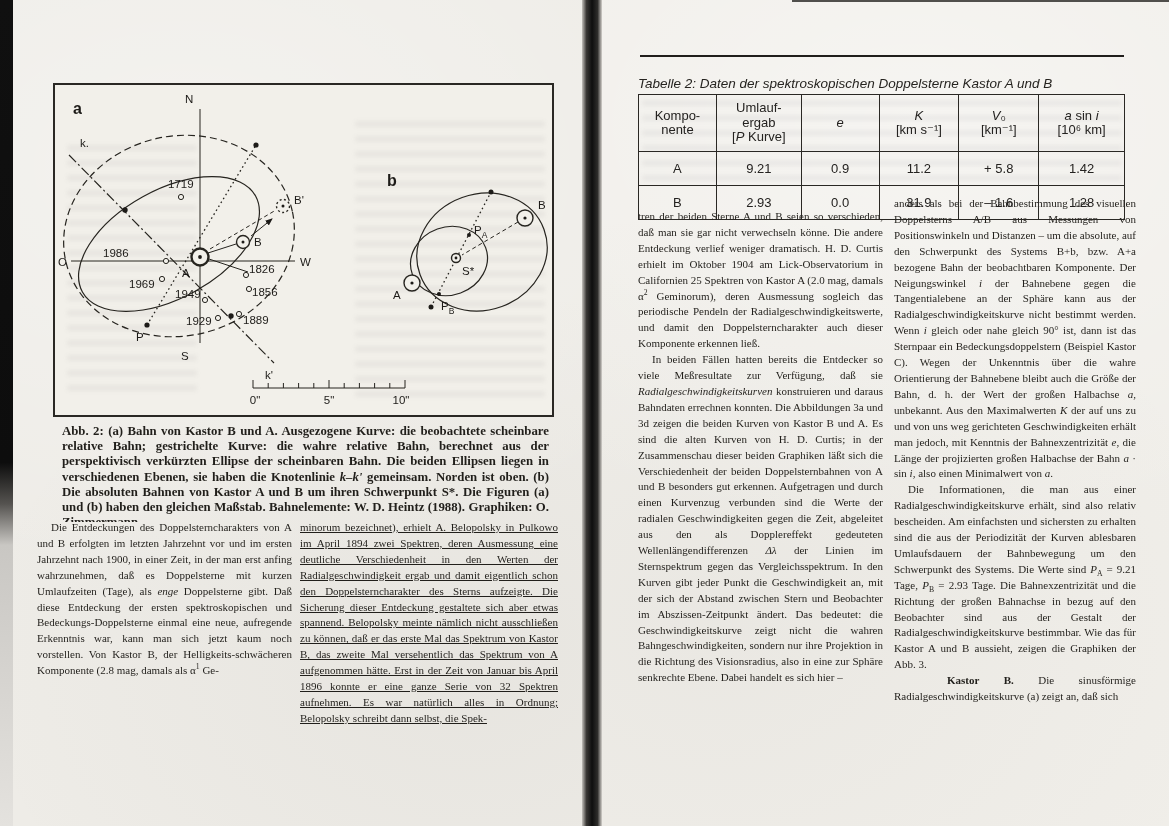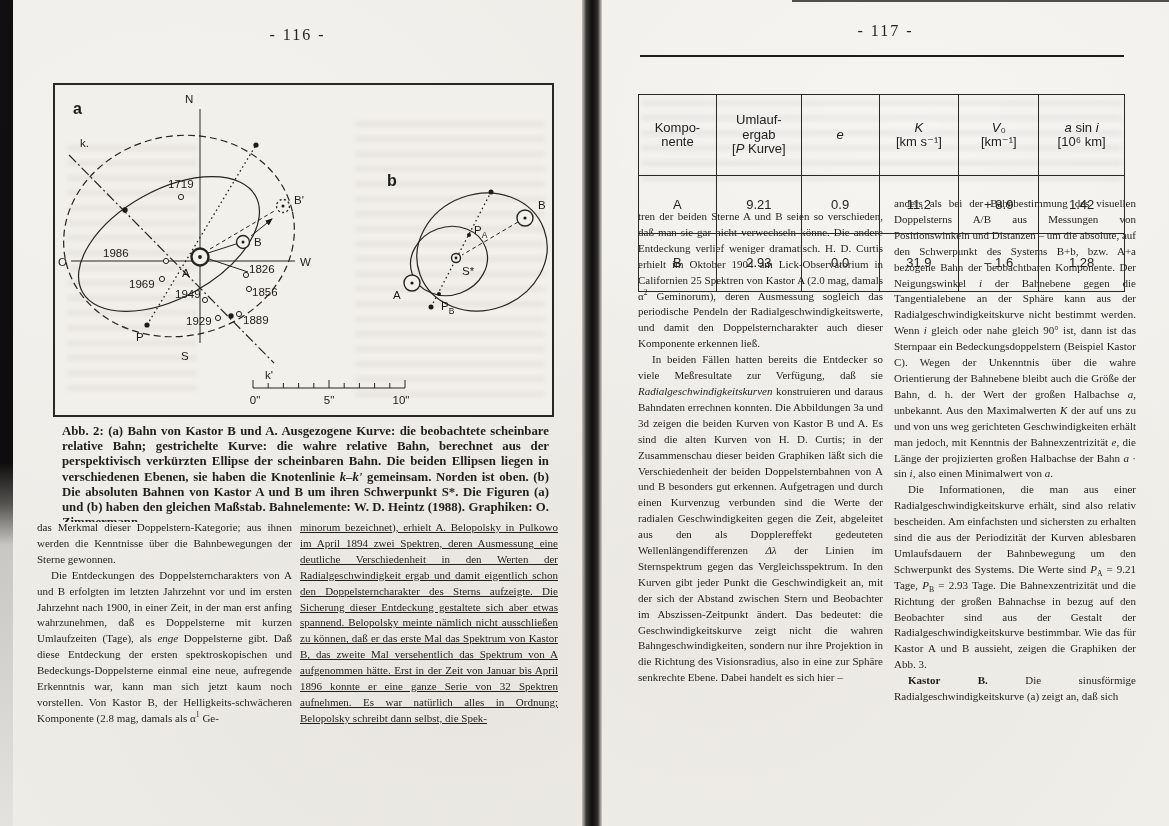--- a/index.html
+++ b/index.html
@@ -93,40 +93,39 @@
     position:absolute;left:36px;top:76px;width:486px;
     font:italic 13.5px "Liberation Sans","DejaVu Sans",sans-serif;color:#262420;
   }
   table.datatable{
     position:absolute;left:36px;top:94px;width:487px;border-collapse:collapse;
     font-family:"Liberation Sans","DejaVu Sans",sans-serif;font-size:13px;color:#242220;
     z-index:2;
   }
   table.datatable th,table.datatable td{
     border:1.6px solid #2a2824;text-align:center;vertical-align:middle;
-    font-weight:normal;padding:16px 2px;background:transparent;
+    font-weight:normal;padding:4px 2px;background:transparent;
   }
   table.datatable th{height:48px;line-height:14.5px;}
   table.datatable td{height:25px;}
   table.datatable col.c0{width:78px;}
   table.datatable col.c1{width:85px;}
   table.datatable col.c2{width:78px;}
   table.datatable col.c3{width:80px;}
   table.datatable col.c4{width:80px;}
   table.datatable col.c5{width:86px;}
 </style>
 </head>
 <body>
 
 <div class="spread">
 
   <div class="edge-left"></div>
 
   <section class="page left">
-    <div class="pagenum">- 116 -</div>
 
     <figure class="figbox">
       <div class="ghost" style="left:12px;top:60px;width:130px;height:250px;"></div>
       <div class="ghost" style="left:300px;top:36px;width:190px;height:280px;"></div>
 
       <svg width="497" height="330" viewBox="0 0 497 330">
         <defs>
           <marker id="arr" markerWidth="9" markerHeight="8" refX="6.5" refY="3" orient="auto">
             <path d="M0,0 L7.5,3 L0,6 z" fill="#1d1b18"></path>
           </marker>
@@ -229,35 +228,34 @@
           <text x="200" y="319" class="flab mid">0"</text>
           <text x="274" y="319" class="flab mid">5"</text>
           <text x="346" y="319" class="flab mid">10"</text>
         </g>
       </svg>
     </figure>
 
     <div class="caption"><span>Abb. 2: (a) Bahn von Kastor B und A. Ausgezogene Kurve: die beobachtete scheinbare relative Bahn; gestrichelte Kurve: die wahre relative Bahn, berechnet aus der perspektivisch verkürzten Ellipse der scheinbaren Bahn. Die beiden Ellipsen liegen in verschiedenen Ebenen, sie haben die Knotenlinie </span><span style="font-style: italic;">k–k'</span><span> gemeinsam. Norden ist oben. (b) Die absoluten Bahnen von Kastor A und B um ihren Schwerpunkt S*. Die Figuren (a) und (b) haben den gleichen Maßstab. Bahnelemente: W. D. Heintz (1988). Graphiken: O. Zimmermann.</span></div>
 
     <div class="col c116l">
-        <p class="para"><span>das Merkmal dieser Doppelstern-Kategorie; aus ihnen werden die Kenntnisse über die Bahnbewegungen der Sterne gewonnen.</span></p>
         <p class="para ind"><span>Die Entdeckungen des Doppelsterncharakters von A und B erfolgten im letzten Jahrzehnt vor und im ersten Jahrzehnt nach 1900, in einer Zeit, in der man erst anfing wahrzunehmen, daß es Doppelsterne mit kurzen Umlaufzeiten (Tage), als </span><span style="font-style: italic;">enge</span><span> Doppelsterne gibt. Daß diese Entdeckung der ersten spektroskopischen und Bedeckungs-Doppelsterne einmal eine neue, aufregende Erkenntnis war, kann man sich jetzt kaum noch vorstellen. Von Kastor B, der Helligkeits-schwächeren Komponente (2.8 mag, damals als α</span><sup>1</sup><span> Ge-</span></p>
       </div>
     <div class="col c116r">
         <p class="para"><span>minorum bezeichnet), erhielt A. Belopolsky in Pulkowo im April 1894 zwei Spektren, deren Ausmessung eine deutliche Verschiedenheit in den Werten der Radialgeschwindigkeit ergab und damit eigentlich schon den Doppelsterncharakter des Sterns aufzeigte. Die Sicherung dieser Entdeckung gestaltete sich aber etwas spannend. Belopolsky meinte nämlich nicht ausschließen zu können, daß er das erste Mal das Spektrum von Kastor B, das zweite Mal versehentlich das Spektrum von A aufgenommen hätte. Erst in der Zeit von Januar bis April 1896 konnte er eine ganze Serie von 32 Spektren aufnehmen. Es war natürlich alles in Ordnung; Belopolsky schreibt dann selbst, die Spek-</span></p>
       </div>
   </section>
 
   <div class="gutter"></div>
 
   <section class="page right">
     <div class="topline"></div>
-    <div class="pagenum">- 117 -</div>
 
     <div class="rule"></div>
+    <div class="tbl-title"><span>Tabelle 2: Daten der spektroskopischen Doppelsterne Kastor A und B</span></div>
 
     <div class="ghost" style="left:40px;top:100px;width:480px;height:88px;"></div>
     <table class="datatable">
       <colgroup>
         <col class="c0">
           <col class="c1">
           <col class="c2">
           <col class="c3">
           <col class="c4">
           <col class="c5">
@@ -289,38 +287,38 @@
               <div><span>[10⁶ km]</span></div>
             </th>
           </tr>
         </thead>
         <tbody>
           <tr>
             <td>A</td>
             <td>9.21</td>
             <td>0.9</td>
             <td>11.2</td>
-            <td>+ 8.9</td>
+            <td>+ 5.8</td>
             <td>1.42</td>
           </tr>
           <tr>
             <td>B</td>
             <td>2.93</td>
             <td>0.0</td>
             <td>31.9</td>
             <td>– 1.6</td>
             <td>1.28</td>
           </tr>
         </tbody>
       </table>
 
     <div class="col c117l">
         <p class="para"><span>tren der beiden Sterne A und B seien so verschieden, daß man sie gar nicht verwechseln könne. Die andere Entdeckung verlief weniger dramatisch. H. D. Curtis erhielt im Oktober 1904 am Lick-Observatorium in Californien 25 Spektren von Kastor A (2.0 mag, damals α</span><sup>2</sup><span> Geminorum), deren Ausmessung sogleich das periodische Pendeln der Radialgeschwindigkeitswerte, und damit den Doppelsterncharakter auch dieser Komponente erkennen ließ.</span></p>
         <p class="para ind"><span>In beiden Fällen hatten bereits die Entdecker so viele Meßresultate zur Verfügung, daß sie </span><span style="font-style: italic;">Radialgeschwindigkeitskurven</span><span> konstruieren und daraus Bahndaten errechnen konnten. Die Abbildungen 3a und 3d zeigen die beiden Kurven von Kastor B und A. Es sind die alten Kurven von H. D. Curtis; in der Zusammenschau dieser beiden Graphiken läßt sich die Verschiedenheit der beiden Doppelsternbahnen von A und B besonders gut erkennen. Aufgetragen und durch einen Kurvenzug verbunden sind die Werte der radialen Geschwindigkeiten gegen die Zeit, abgeleitet aus den als Dopplereffekt gedeuteten Wellenlängendifferenzen </span><span style="font-style: italic;">Δλ</span><span> der Linien im Sternspektrum gegen das Vergleichsspektrum. In den Kurven gibt jeder Punkt die Geschwindigkeit an, mit der sich der Abstand zwischen Stern und Beobachter im Abszissen-Zeitpunkt ändert. Das bedeutet: die Geschwindigkeitskurve zeigt nicht die wahren Bahngeschwindigkeiten, sondern nur ihre Projektion in die Richtung des Visionsradius, also in eine zur Sphäre senkrechte Ebene. Dabei handelt es sich hier –</span></p>
       </div>
     <div class="col c117r">
         <p class="para"><span>anders als bei der Bahnbestimmung des visuellen Doppelsterns A/B aus Messungen von Positionswinkeln und Distanzen – um die absolute, auf den Schwerpunkt des Systems B+b, bzw. A+a bezogene Bahn der beobachtbaren Komponente. Der Neigungswinkel </span><span style="font-style: italic;">i</span><span> der Bahnebene gegen die Tangentialebene an der Sphäre kann aus der Radialgeschwindigkeitskurve nicht bestimmt werden. Wenn </span><span style="font-style: italic;">i</span><span> gleich oder nahe gleich 90° ist, dann ist das Sternpaar ein Bedeckungsdoppelstern (Beispiel Kastor C). Wegen der Unkenntnis über die wahre Orientierung der Bahnebene bleibt auch die Größe der Bahn, d. h. der Wert der großen Halbachse </span><span style="font-style: italic;">a</span><span>, unbekannt. Aus den Maximalwerten </span><span style="font-style: italic;">K</span><span> der auf uns zu und von uns weg gerichteten Geschwindigkeiten erhält man jedoch, mit Kenntnis der Bahnexzentrizität </span><span style="font-style: italic;">e</span><span>, die Länge der projizierten großen Halbachse der Bahn </span><span style="font-style: italic;">a</span><span> · sin </span><span style="font-style: italic;">i</span><span>, also einen Minimalwert von </span><span style="font-style: italic;">a</span><span>.</span></p>
         <p class="para ind"><span>Die Informationen, die man aus einer Radialgeschwindigkeitskurve erhält, sind also relativ bescheiden. Am einfachsten und sichersten zu erhalten sind die aus der Periodizität der Kurven ablesbaren Umlaufsdauern der Bahnbewegung um den Schwerpunkt des Systems. Die Werte sind </span><span style="font-style: italic;">P</span><sub>A</sub><span> = 9.21 Tage, </span><span style="font-style: italic;">P</span><sub>B</sub><span> = 2.93 Tage. Die Bahnexzentrizität und die Richtung der großen Bahnachse in bezug auf den Beobachter sind aus der Gestalt der Radialgeschwindigkeitskurve bestimmbar. Wie das für Kastor A und B aussieht, zeigen die Graphiken der Abb. 3.</span></p>
-        <p class="para ind"><span style="font-weight: bold;">Kastor B.</span><span> Die sinusförmige Radialgeschwindigkeitskurve (a) zeigt an, daß sich</span></p>
+        <p class="para ind"><span style="font-weight: bold; margin-left: 39px;">Kastor B.</span><span> Die sinusförmige Radialgeschwindigkeitskurve (a) zeigt an, daß sich</span></p>
       </div>
   </section>
 
 </div>
 
 </body></html>

